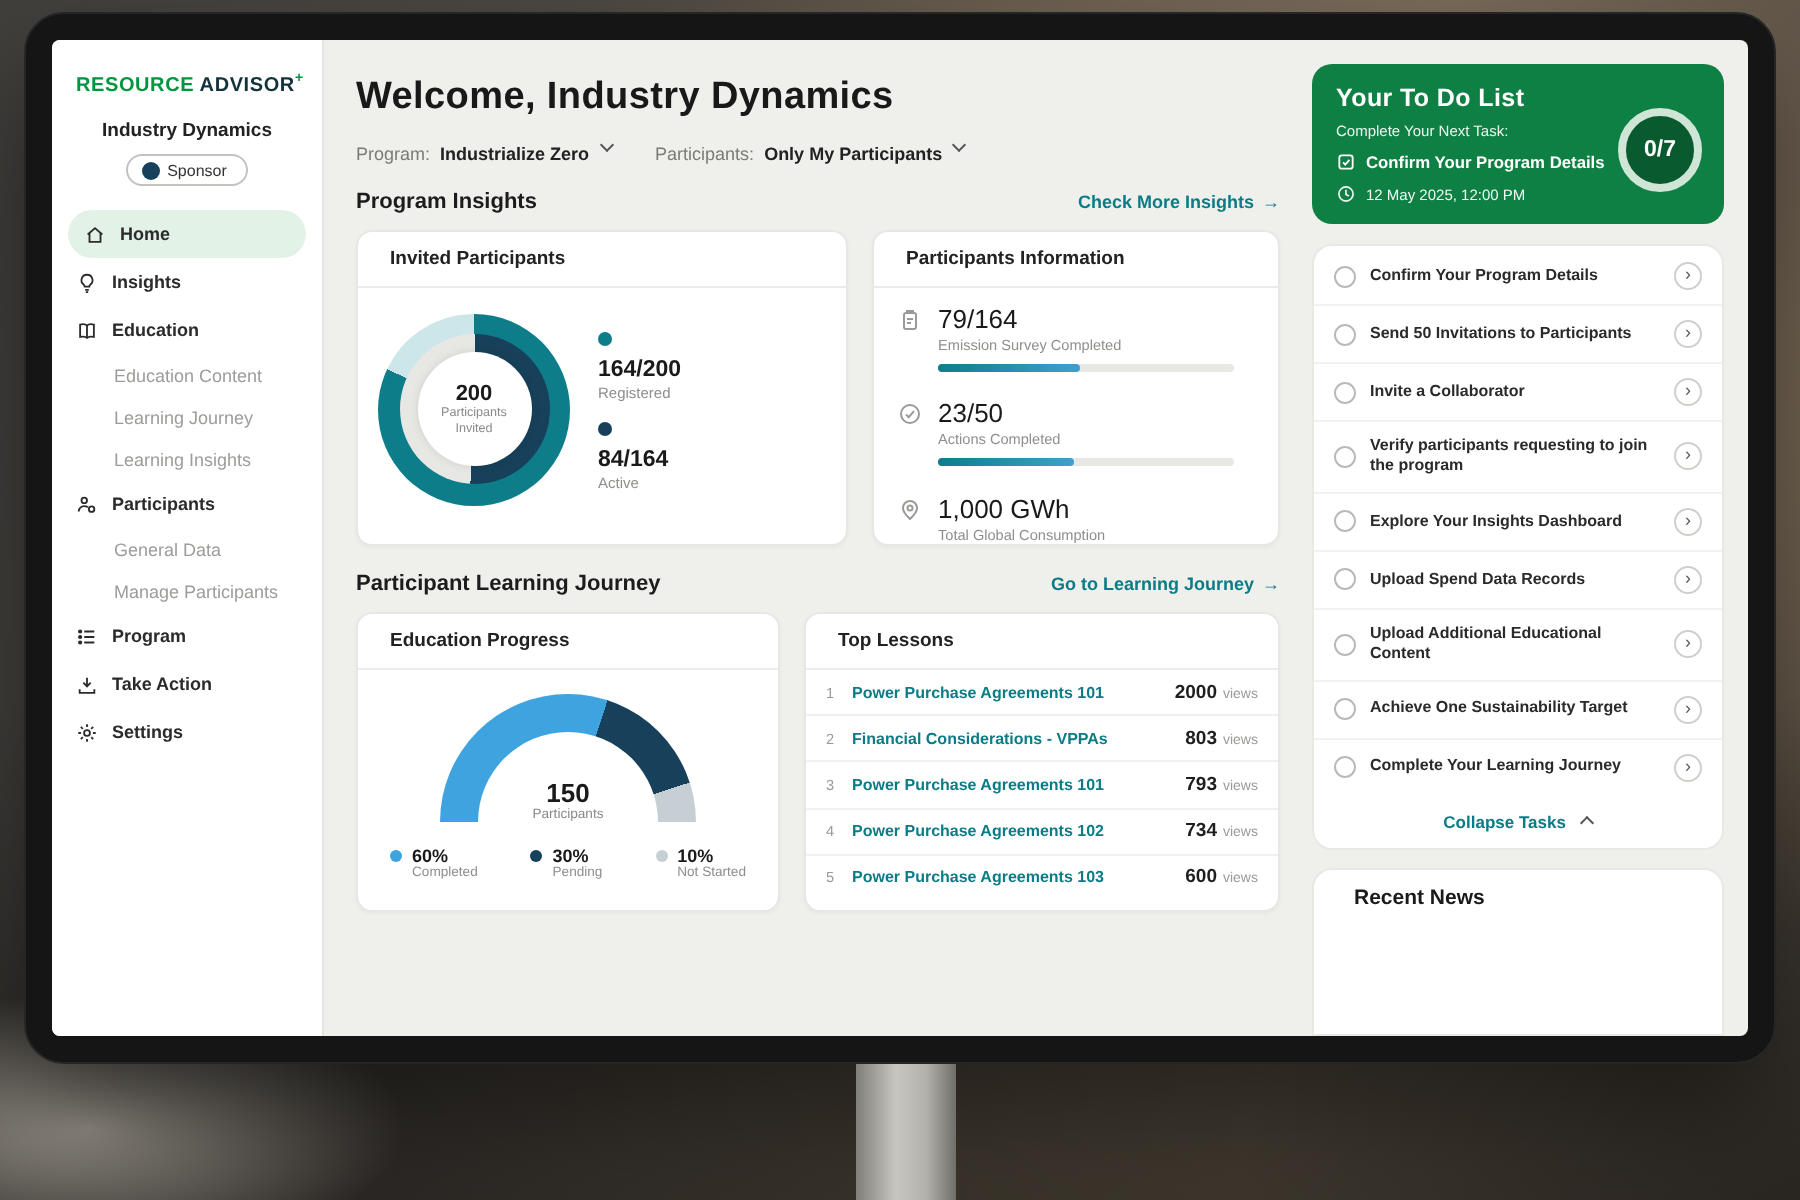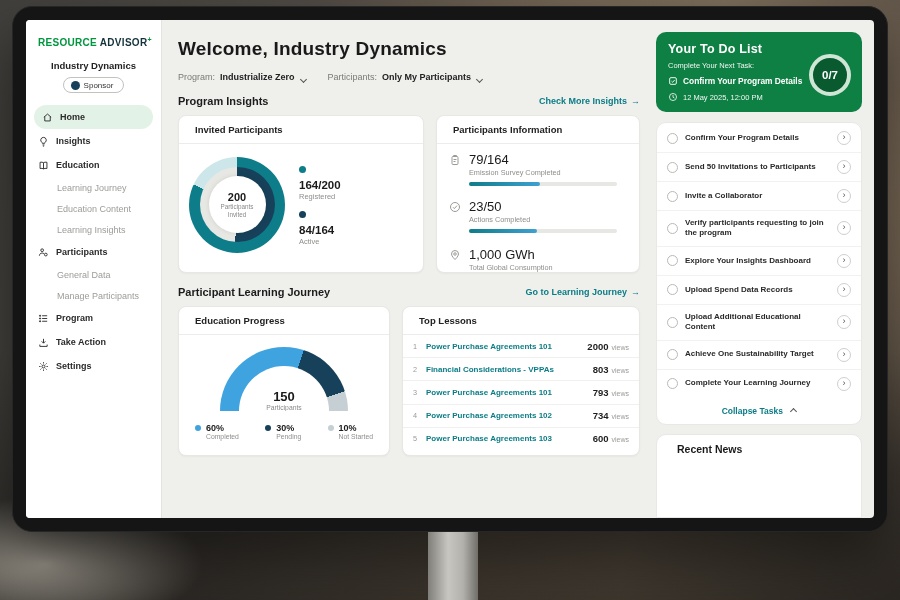--- a/index.html
+++ b/index.html
@@ -38,21 +38,21 @@
     font-weight:bold; font-size:9px; cursor:pointer; }
   .nav-item.sub { padding:5.5px 12px 5.5px 31px; color:#9c9c99; font-weight:normal; }
   .nav-item.active { background:#e3f2e7; border-radius:12px; margin:0 8px; padding:6.5px 8px; }
   .nav-ico { width:11px; height:11px; flex-shrink:0; color:#2b2b2b; }
   .nav-ico svg { width:11px; height:11px; display:block; }
 
   
   .main { flex:1; padding:12px 12px 0 16px; min-width:0; }
   .welcome { font-size:19px; font-weight:bold; color:#191919; margin:6px 0 12px; letter-spacing:.2px; }
   .filters { display:flex; gap:22px; align-items:center; font-size:9px; color:#7a7a77; }
-  .filter { display:flex; align-items:flex-end; cursor:pointer; }
+  .filter { display:flex; align-items:flex-start; cursor:pointer; }
   .filter-val { color:#222; font-weight:bold; margin-left:5px; }
   .chev { width:5px; height:5px; border-right:1.4px solid #555; border-bottom:1.4px solid #555;
     transform:rotate(45deg); display:inline-block; margin:-2px 0 0 6px; }
   .chev.up { transform:rotate(-135deg); margin-top:3px; }
   .section-head { display:flex; justify-content:space-between; align-items:center; margin-top:13px; }
   .section-title { font-size:11px; font-weight:bold; color:#1c1c1c; }
   .section-link { font-size:9px; font-weight:bold; color:#0b7c86; cursor:pointer; display:flex; align-items:center; gap:4px; }
   .cards-row { display:flex; gap:12px; margin-top:8px; }
   .card { background:#fff; border-radius:8px; border:1px solid #e7e7e4; box-shadow:0 1px 2px rgba(0,0,0,.04); overflow:hidden; }
   .card-title { font-size:9.5px; font-weight:bold; color:#222; padding:8px 16px; border-bottom:1px solid #ececea; }
@@ -165,24 +165,24 @@
         <div class="nav-item">
           <span class="nav-ico">
               <svg viewBox="0 0 24 24" fill="none" stroke="currentColor" stroke-width="2">
                 <path d="M12 6C10.5 4.6 7.5 4.3 4.5 5v13.5c3-.7 6-.4 7.5 1 1.5-1.4 4.5-1.7 7.5-1V5c-3-.7-6-.4-7.5 1z"></path>
                 <path d="M12 6v13.5"></path>
               </svg>
             </span>
           <span>Education</span>
         </div>
         <div class="nav-item sub">
+          <span>Education Content</span>
+        </div>
+        <div class="nav-item sub">
           <span>Learning Journey</span>
-        </div>
-        <div class="nav-item sub">
-          <span>Education Content</span>
         </div>
         <div class="nav-item sub">
           <span>Learning Insights</span>
         </div>
         <div class="nav-item">
           <span class="nav-ico">
               <svg viewBox="0 0 24 24" fill="none" stroke="currentColor" stroke-width="2">
                 <circle cx="9" cy="7" r="3"></circle>
                 <path d="M3 19c0-3.4 2.7-5.8 6-5.8 1.5 0 2.9.5 4 1.3"></path>
                 <circle cx="17" cy="16.5" r="3"></circle>

